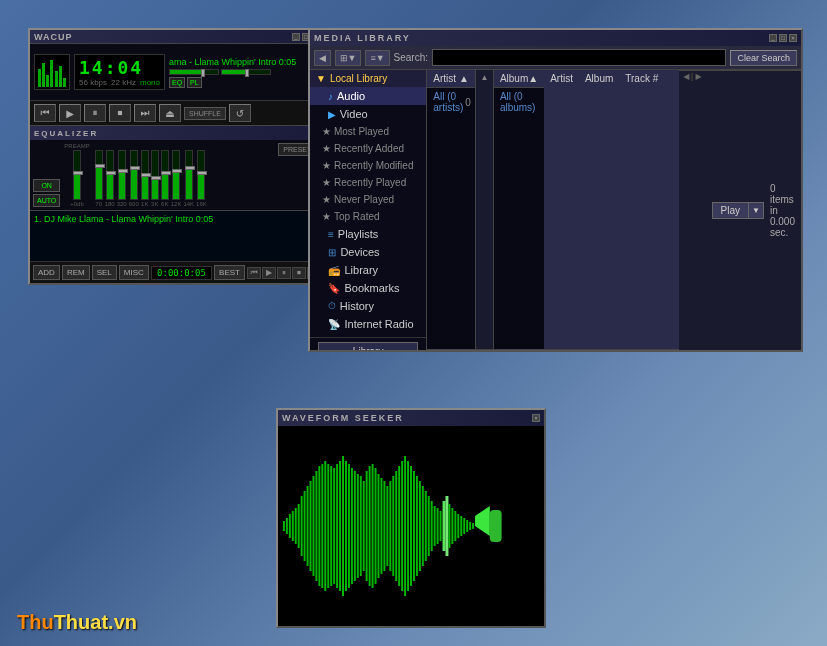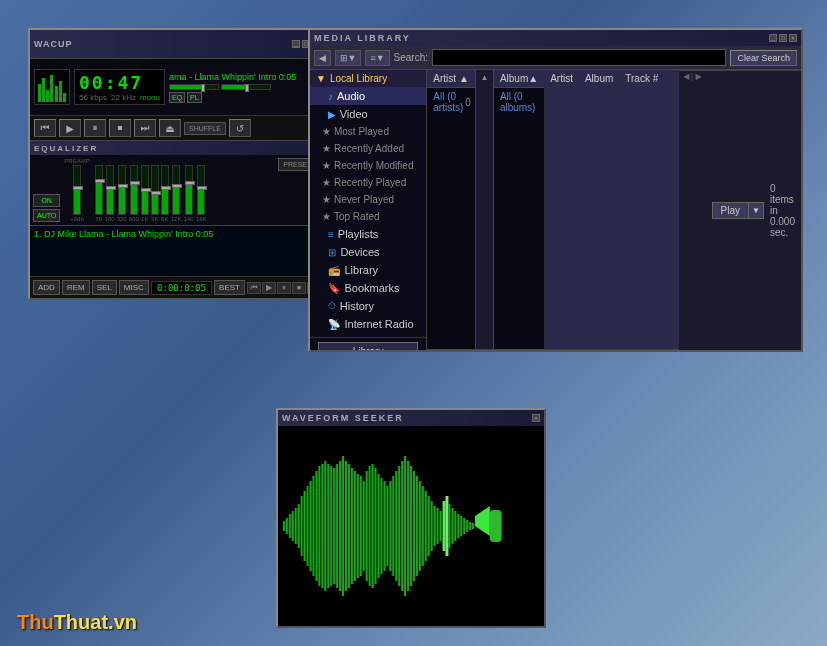--- a/index.html
+++ b/index.html
@@ -19,21 +19,21 @@
       left: 28px;
       width: 298px;
       background: #1a1a2e;
       border: 2px solid #555;
       border-top-color: #888;
       border-left-color: #888;
     }
 
     .win-titlebar {
       background: linear-gradient(90deg, #2a2a4a 0%, #1a1a3a 100%);
-      height: 29px;
+      height: 14px;
       display: flex;
       align-items: center;
       justify-content: space-between;
       padding: 0 4px;
       border-bottom: 1px solid #444;
     }
     .win-titlebar-text {
       color: #aaa;
       font-size: 9px;
       font-weight: bold;
@@ -698,21 +698,21 @@
       <div class="viz-bar" style="height:60%"></div>
       <div class="viz-bar" style="height:80%"></div>
       <div class="viz-bar" style="height:40%"></div>
       <div class="viz-bar" style="height:90%"></div>
       <div class="viz-bar" style="height:55%"></div>
       <div class="viz-bar" style="height:70%"></div>
       <div class="viz-bar" style="height:30%"></div>
     </div>
 
     <div class="time-display">
-      <div class="time-digits">00:47</div>
+      <div class="time-digits">14:04</div>
       <div class="time-sub">
         <span><span>56</span> <span>kbps</span></span>
         <span><span>22</span> <span>kHz</span></span>
         <span class="active">mono</span>
       </div>
     </div>
 
     <div class="song-info">
       <div class="song-title">ama - Llama Whippin' Intro 0:05</div>
       <div class="player-sliders">

